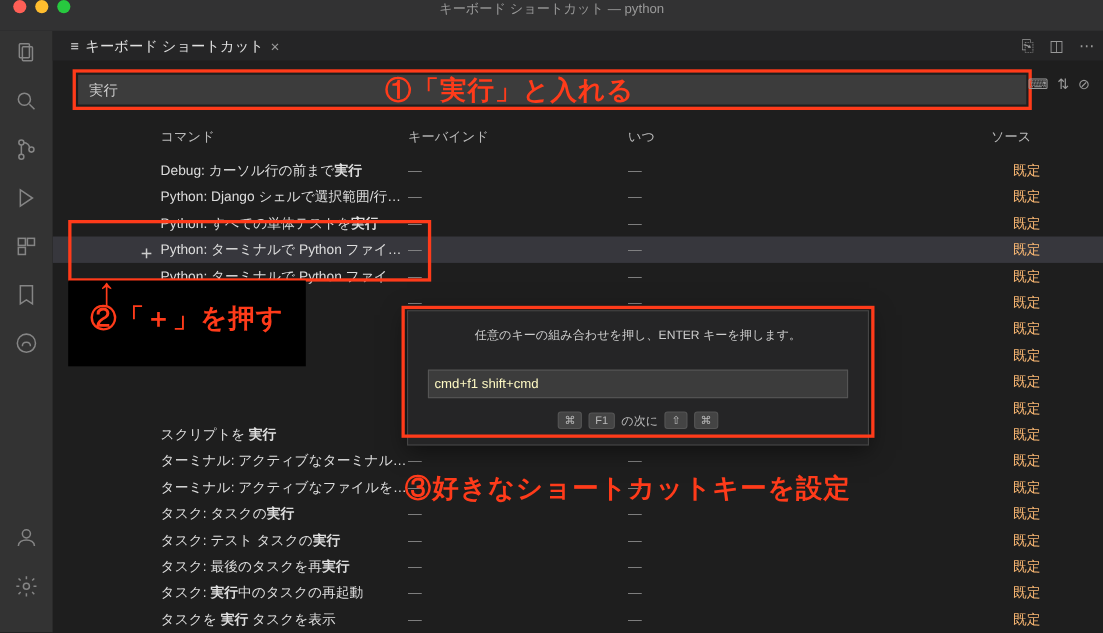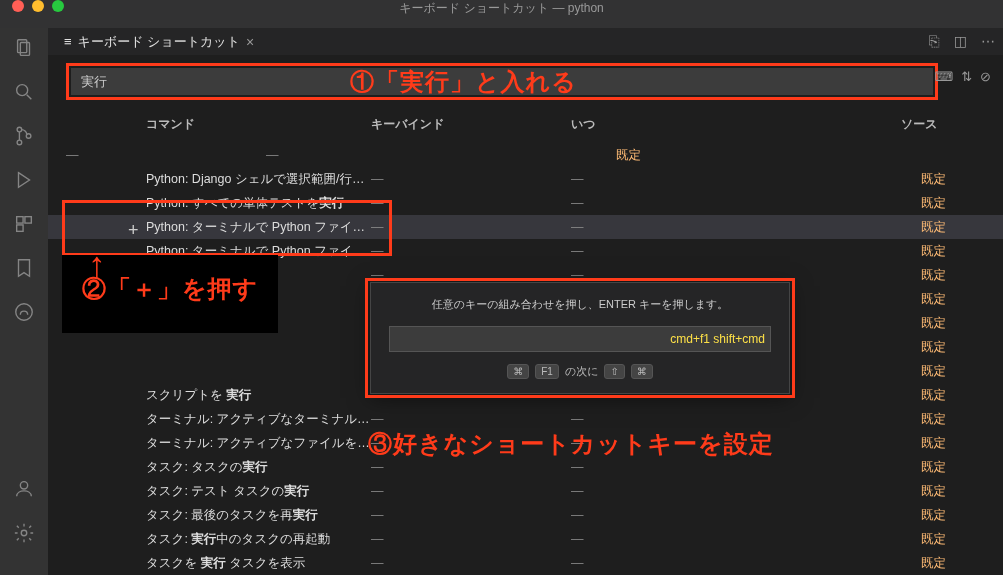--- a/index.html
+++ b/index.html
@@ -104,21 +104,21 @@
       display: flex;
       gap: 8px;
       color: #999;
       font-size: 13px;
     }
     .table-header {
       display: flex;
       padding: 8px 18px 10px 18px;
       font-size: 12px;
       color: #bbb;
-      font-weight: 700;
+      font-weight: 400;
     }
     .col-cmd { flex: 0 0 305px; padding-left: 80px; }
     .col-key { flex: 0 0 200px; }
     .col-when { flex: 0 0 330px; }
     .col-src { flex: 1; }
     .rows { position: relative; }
     .row {
       display: flex;
       align-items: center;
       padding: 4px 18px;
@@ -181,29 +181,29 @@
     .dialog {
       position: absolute;
       left: 370px; top: 282px;
       width: 420px;
       background: #252526;
       border: 1px solid #454545;
       box-shadow: 0 4px 20px rgba(0,0,0,0.5);
       padding: 14px 18px;
       z-index: 30;
     }
-    .dialog-msg { font-size: 11px; color: #ccc; text-align: center; margin-bottom: 14px; }
+    .dialog-msg { font-size: 11px; color: #ccc; text-align: center; margin-bottom: 24px; }
     .dialog-input {
       width: 100%;
       background: #3c3c3c;
       border: 1px solid #555;
-      color: #fde047;
+      color: #fef9c3;
       font-size: 12px;
       padding: 5px;
-      text-align: right;
+      text-align: left;
       margin-bottom: 12px;
     }
     .dialog-keys {
       display: flex;
       justify-content: center;
       align-items: center;
       gap: 6px;
       font-size: 11px;
       color: #bbb;
     }
@@ -317,20 +317,21 @@
     <div class="table-header">
       <div class="col-cmd">コマンド</div>
       <div class="col-key">キーバインド</div>
       <div class="col-when">いつ</div>
       <div class="col-src">ソース</div>
     </div>
 
     <div class="rows" id="rows">
       <div class="plus-icon">+</div>
     <div class="row">
+          <div class="rc-cmd-wrap">Debug: カーソル行の前まで<span class="bold">実行</span></div>
           <div class="rc-key">—</div>
           <div class="rc-when">—</div>
           <div class="rc-src">既定</div>
         </div>
         <div class="row">
           <div class="rc-cmd-wrap">Python: Django シェルで選択範囲/行を <span class="bold">実行</span></div>
           <div class="rc-key">—</div>
           <div class="rc-when">—</div>
           <div class="rc-src">既定</div>
         </div>

